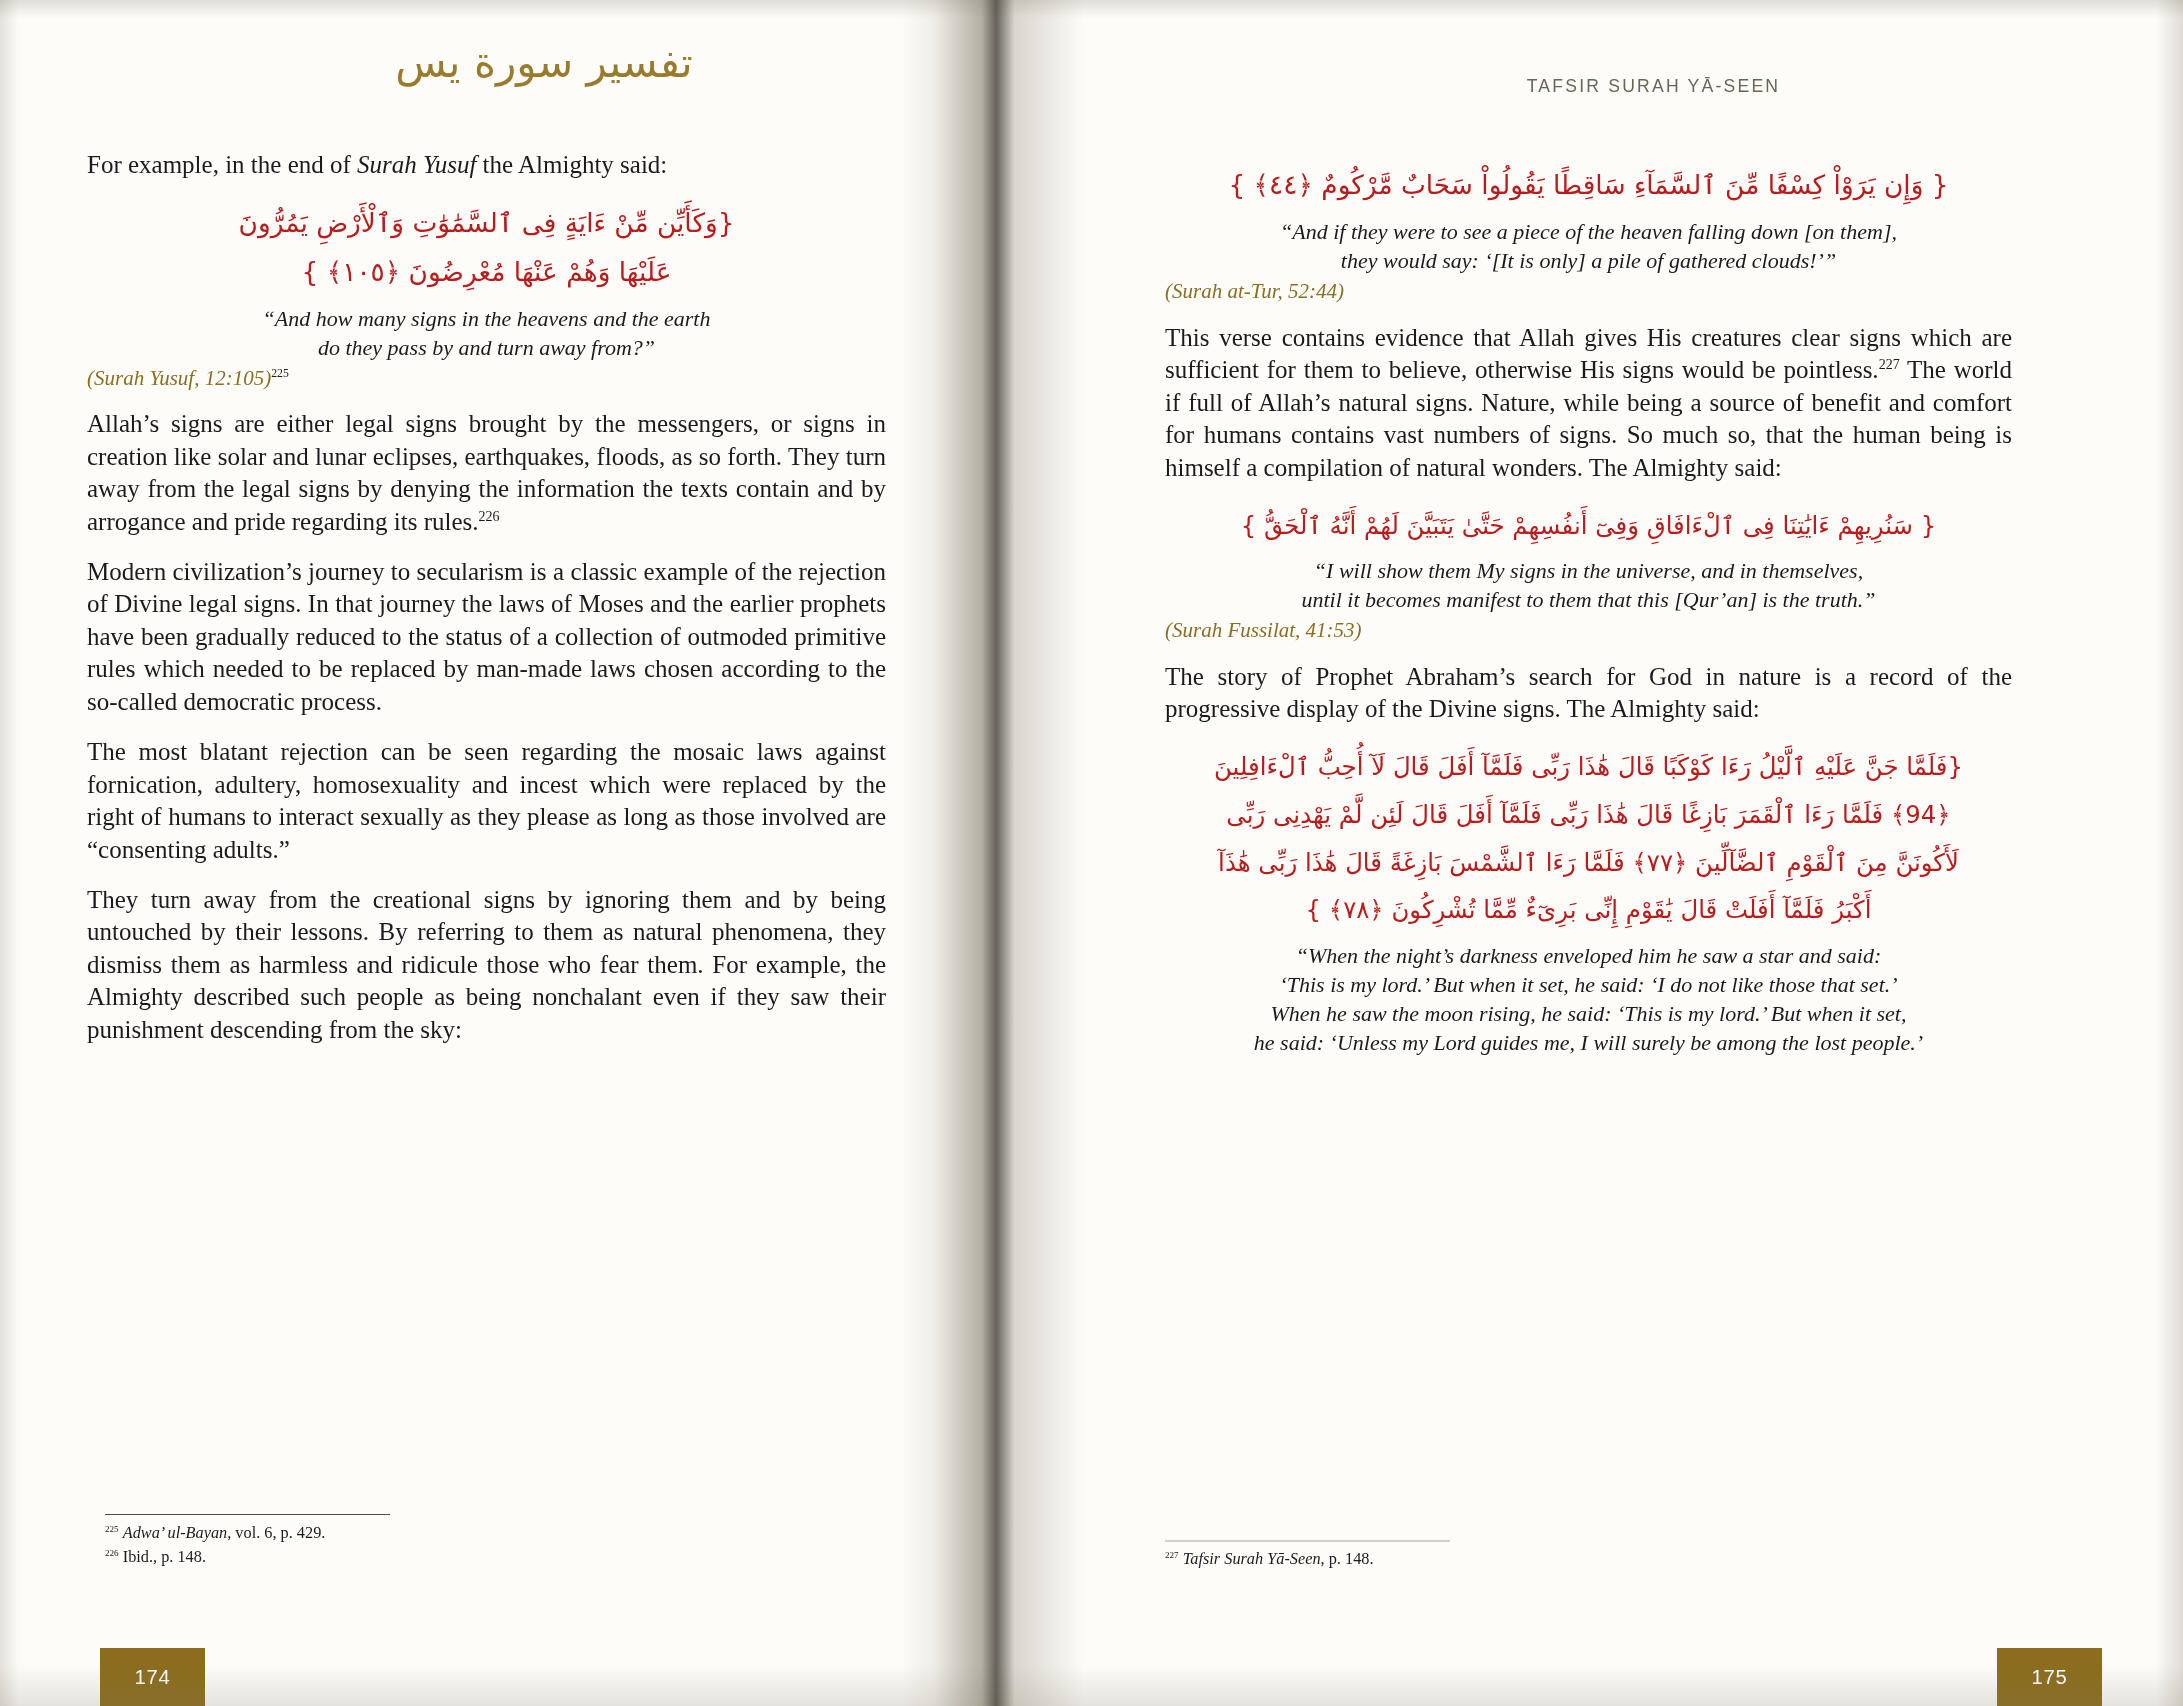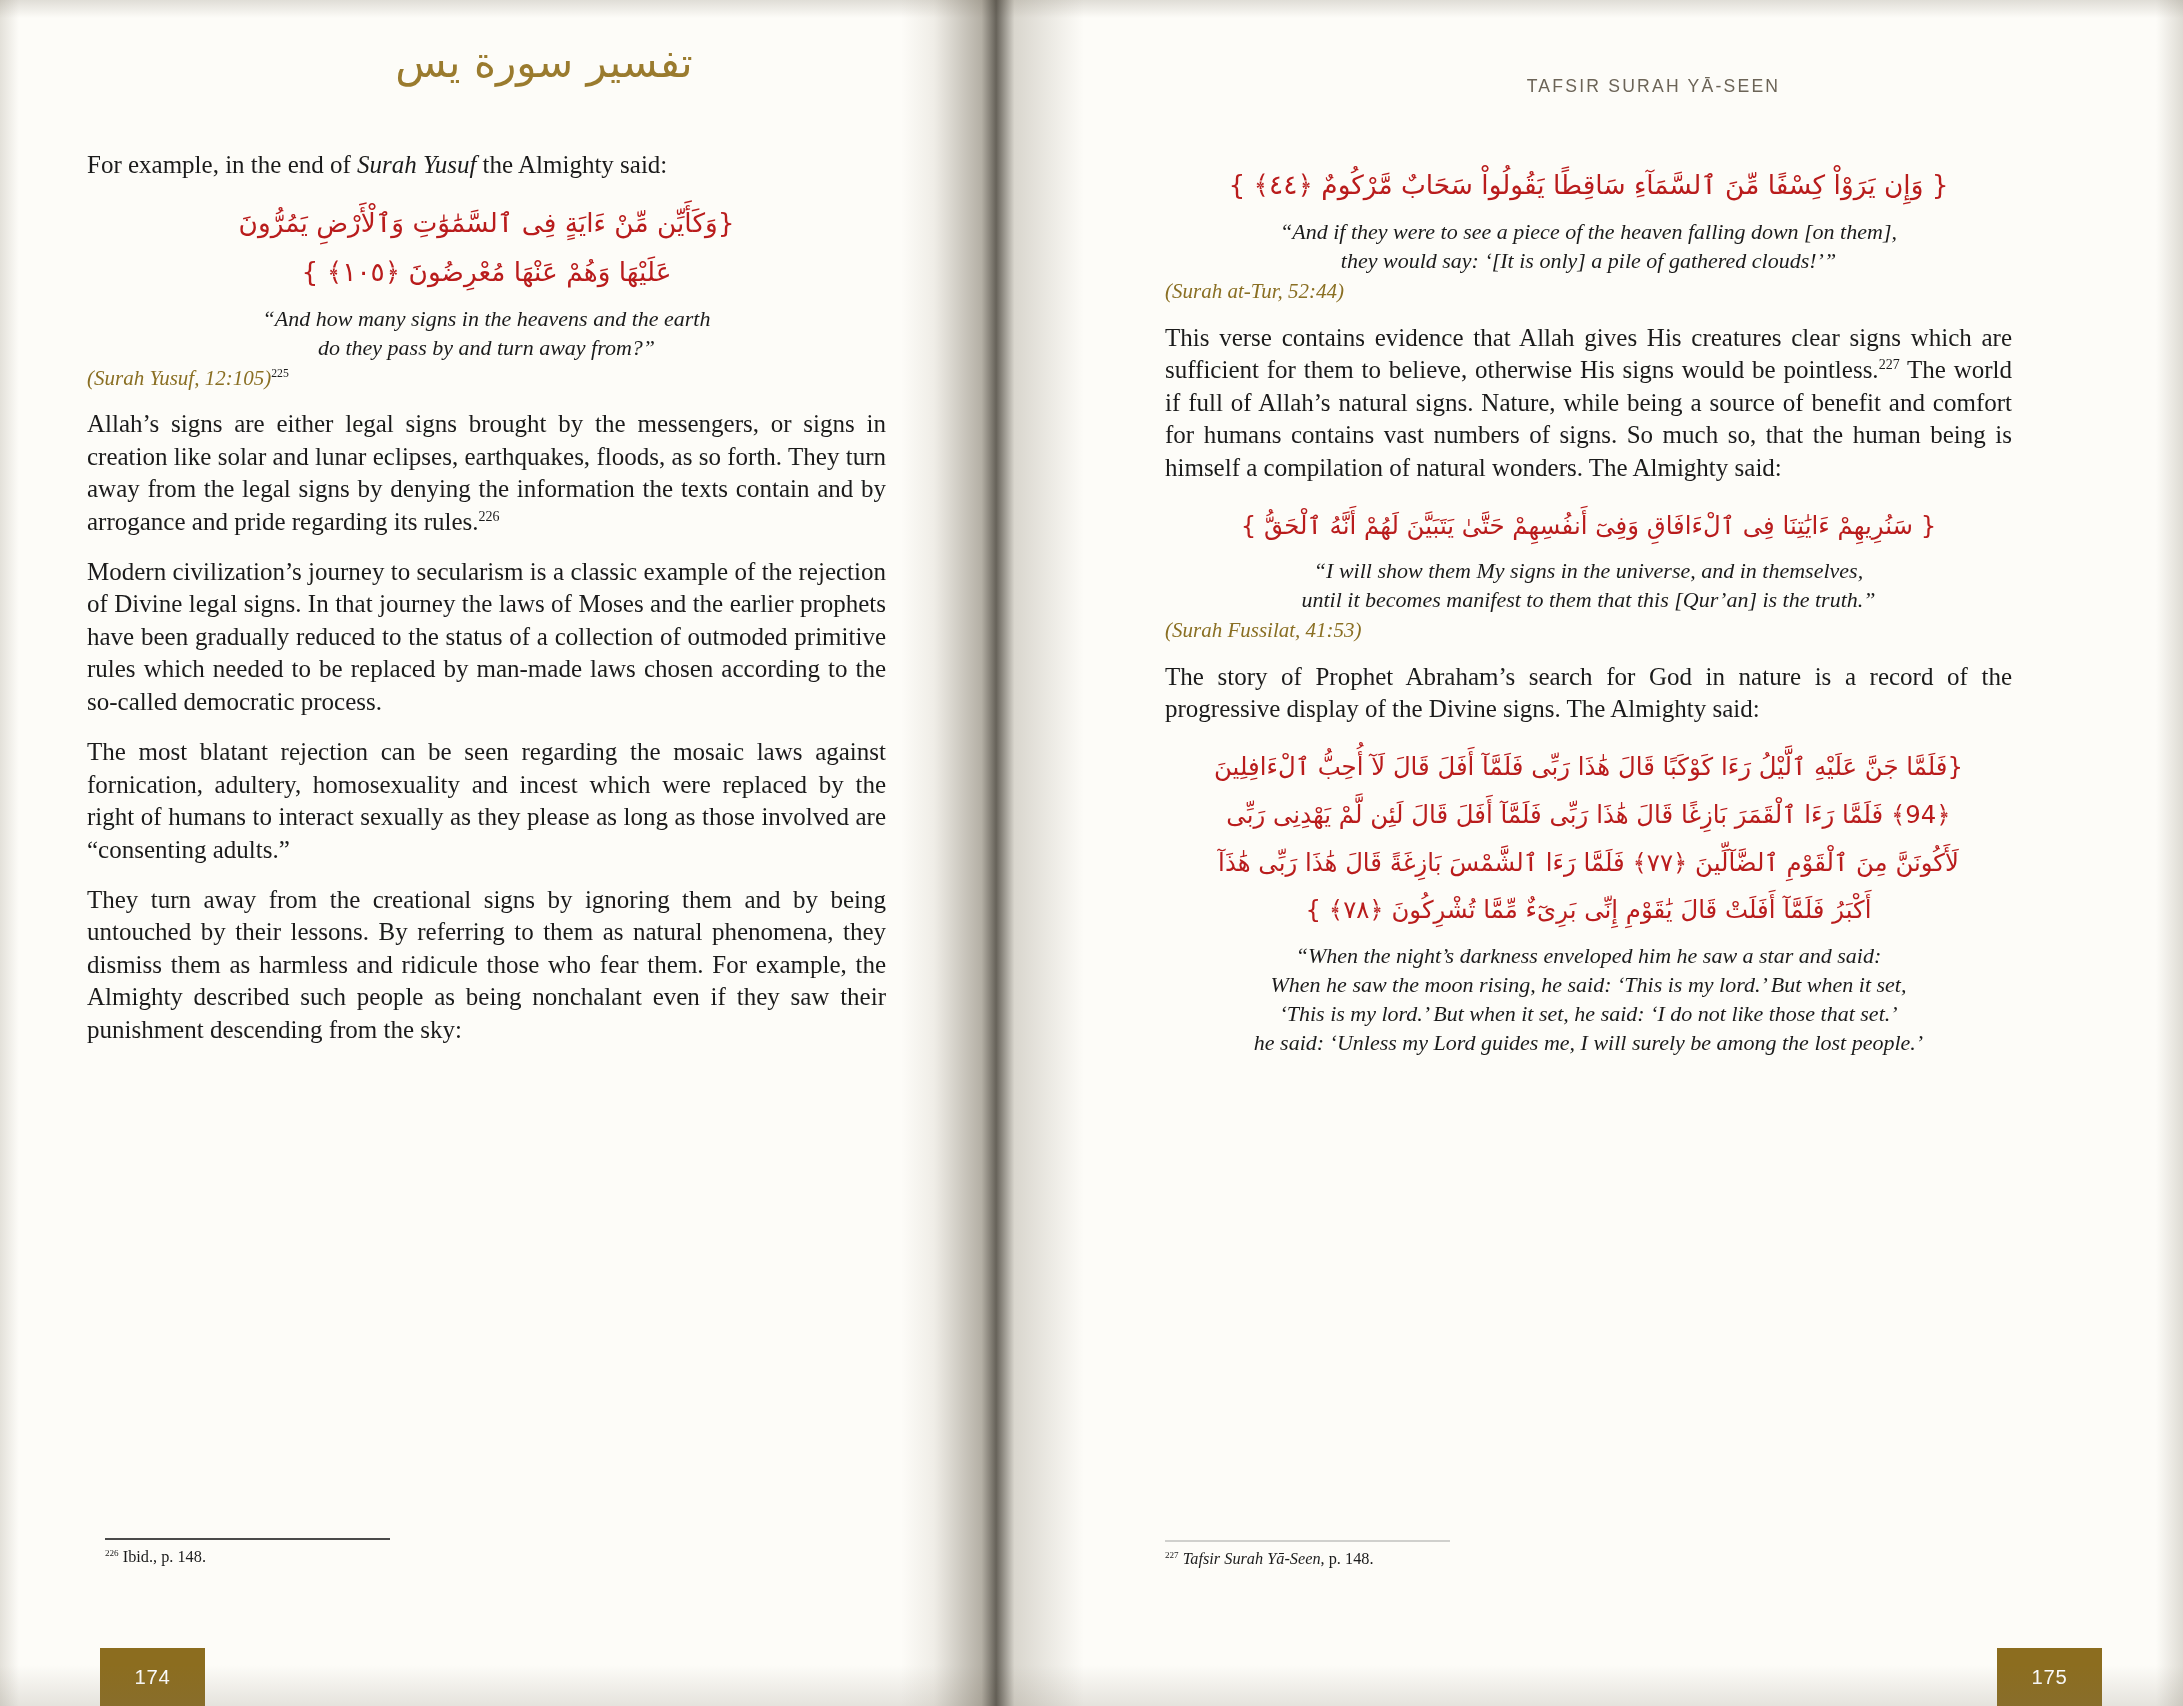--- a/index.html
+++ b/index.html
@@ -217,20 +217,24 @@
       <p class="body">Modern civilization’s journey to secularism is a classic example of the rejection of Divine legal signs. In that journey the laws of Moses and the earlier prophets have been gradually reduced to the status of a collection of outmoded primitive rules which needed to be replaced by man-made laws chosen according to the so-called democratic process.</p>
 
       <p class="body">The most blatant rejection can be seen regarding the mosaic laws against fornication, adultery, homosexuality and incest which were replaced by the right of humans to interact sexually as they please as long as those involved are “consenting adults.”</p>
 
       <p class="body">They turn away from the creational signs by ignoring them and by being untouched by their lessons. By referring to them as natural phenomena, they dismiss them as harmless and ridicule those who fear them. For example, the Almighty described such people as being nonchalant even if they saw their punishment descending from the sky:</p>
     </div>
 
     <div class="footnotes">
       <div class="rule"></div>
       <div class="fn">
+        <sup>225</sup>
+        <i>Adwa’ ul-Bayan</i><span>, vol. 6, p. 429.</span>
+      </div>
+      <div class="fn">
         <sup>226</sup>
         <span>Ibid., p. 148.</span>
       </div>
     </div>
 
     <div class="folio left">174</div>
   </div>
 
   <div class="page right">
 
@@ -259,22 +263,22 @@
 
       <div class="arabic small">
         <div>{فَلَمَّا جَنَّ عَلَيْهِ ٱلَّيْلُ رَءَا كَوْكَبًا قَالَ هَٰذَا رَبِّى فَلَمَّآ أَفَلَ قَالَ لَآ أُحِبُّ ٱلْءَافِلِينَ</div>
         <div>﴿94﴾ فَلَمَّا رَءَا ٱلْقَمَرَ بَازِغًا قَالَ هَٰذَا رَبِّى فَلَمَّآ أَفَلَ قَالَ لَئِن لَّمْ يَهْدِنِى رَبِّى</div>
         <div>لَأَكُونَنَّ مِنَ ٱلْقَوْمِ ٱلضَّآلِّينَ ﴿٧٧﴾ فَلَمَّا رَءَا ٱلشَّمْسَ بَازِغَةً قَالَ هَٰذَا رَبِّى هَٰذَآ</div>
         <div>أَكْبَرُ فَلَمَّآ أَفَلَتْ قَالَ يَٰقَوْمِ إِنِّى بَرِىٓءٌ مِّمَّا تُشْرِكُونَ ﴿٧٨﴾ }</div>
       </div>
 
       <div class="translation">
         <div>“When the night’s darkness enveloped him he saw a star and said:</div>
+        <div>‘This is my lord.’ But when it set, he said: ‘I do not like those that set.’</div>
         <div>When he saw the moon rising, he said: ‘This is my lord.’ But when it set,</div>
-        <div>‘This is my lord.’ But when it set, he said: ‘I do not like those that set.’</div>
         <div>he said: ‘Unless my Lord guides me, I will surely be among the lost people.’</div>
       </div>
     </div>
 
     <div class="footnotes">
       <div class="rule"></div>
       <div class="fn">
         <sup>227</sup>
         <i>Tafsir Surah Yā-Seen</i><span>, p. 148.</span>
       </div>

